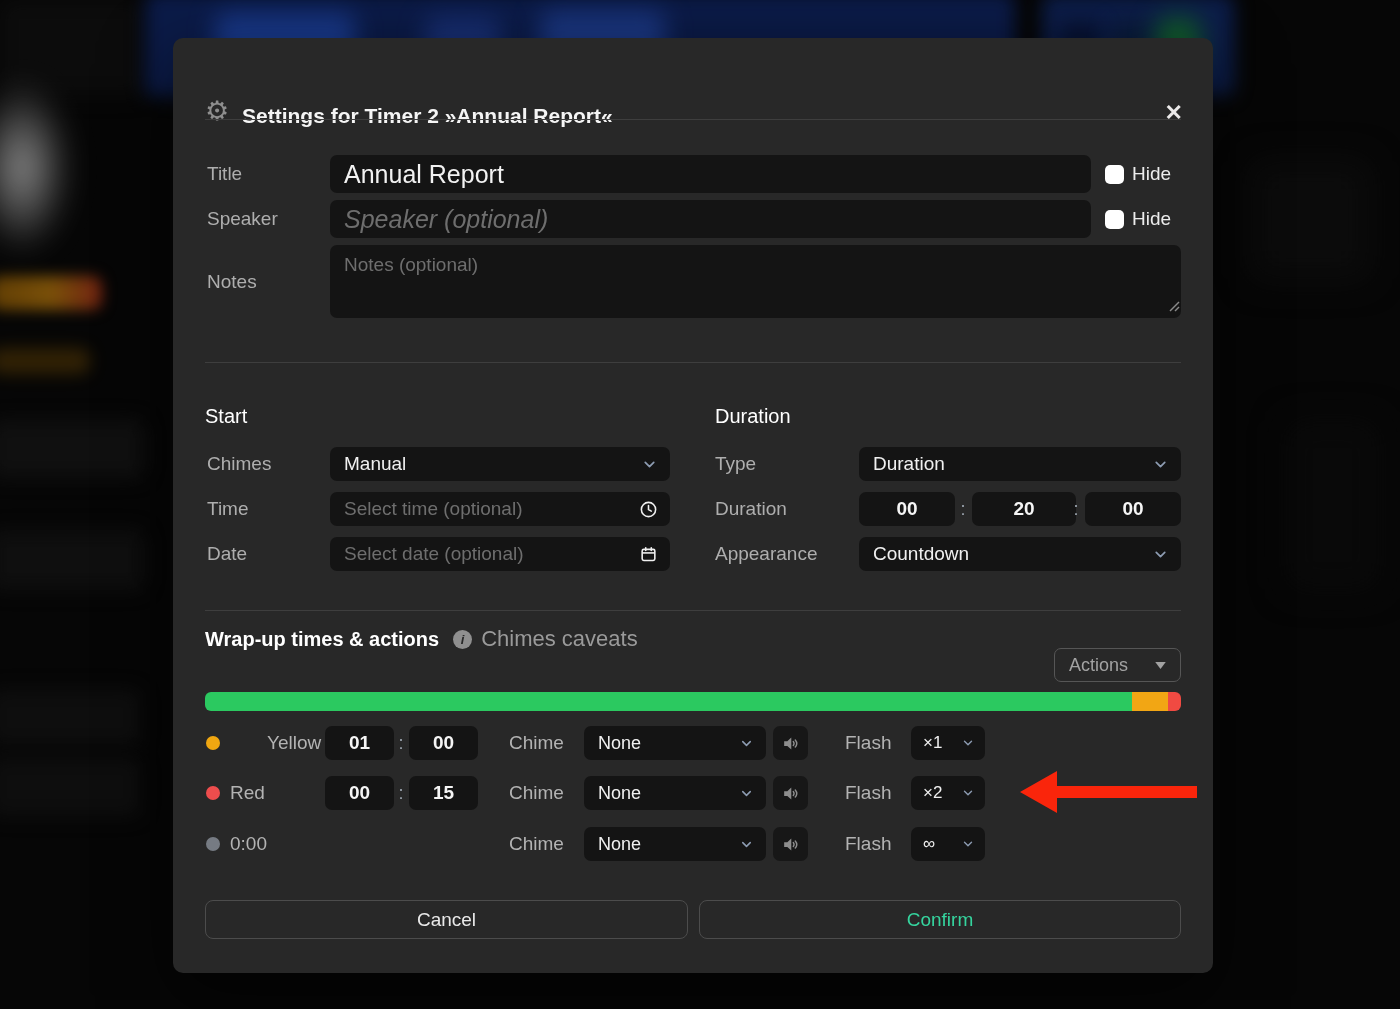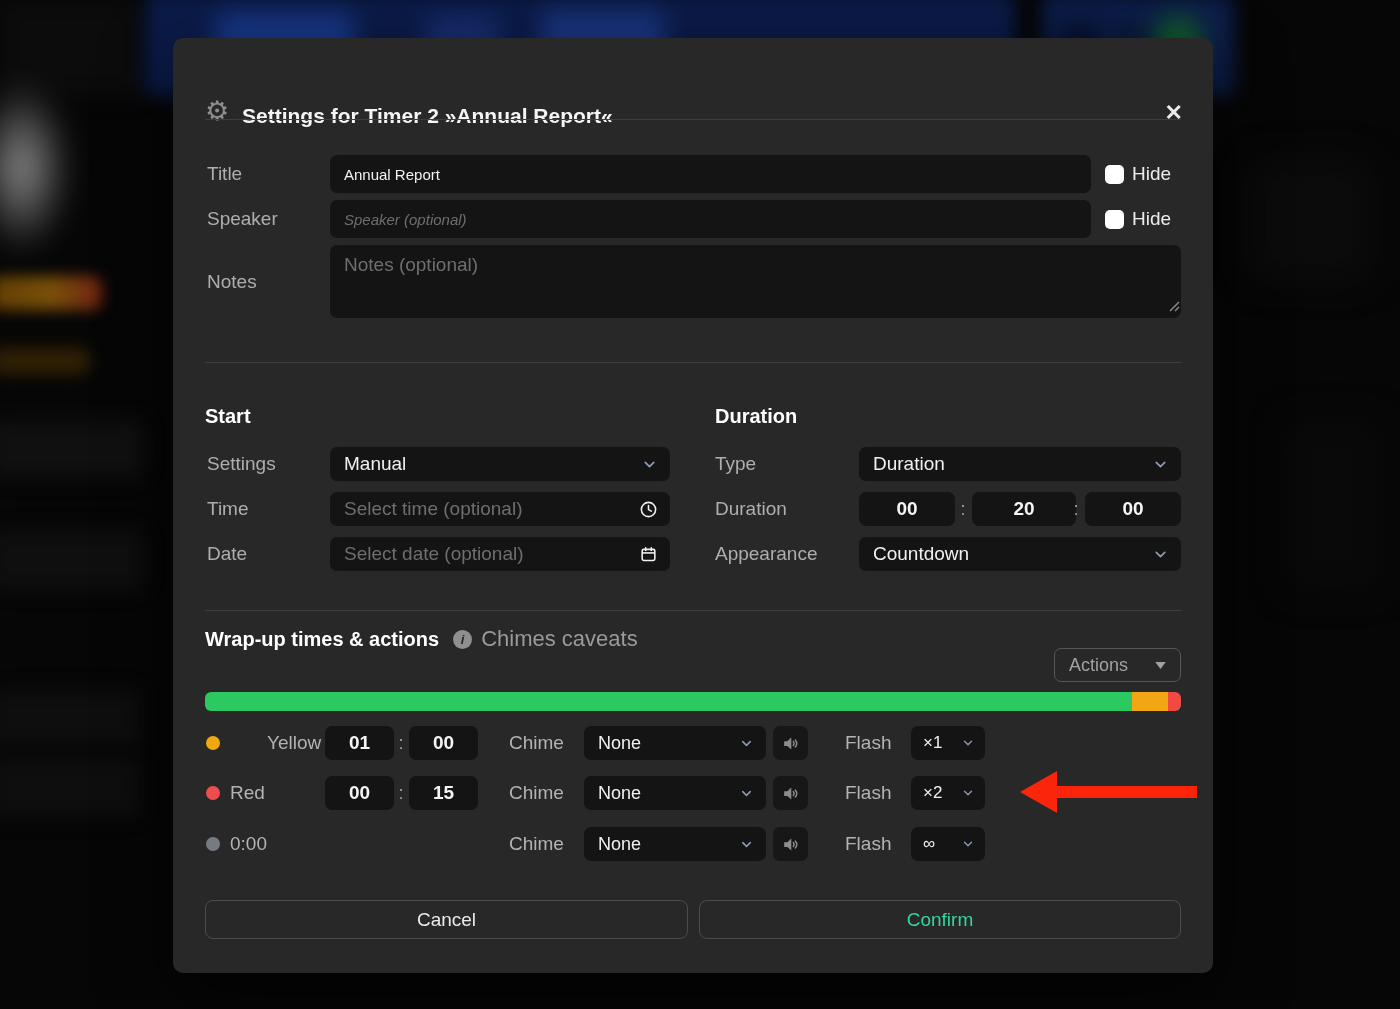--- a/index.html
+++ b/index.html
@@ -16,32 +16,32 @@
            background:#282828; border-radius:10px;
            box-shadow:0 24px 70px rgba(0,0,0,.65); z-index:5; }
   .divline { position:absolute; left:32px; width:976px; height:1px; background:#3e3e3e; }
 
   .m-title { position:absolute; left:69px; top:66px; color:#f5f5f5; font-size:21px; font-weight:bold; }
   .gear { position:absolute; left:32px; top:60px; color:#8f8f8f; font-size:27px; line-height:27px; }
   .close { position:absolute; right:30px; top:62px; color:#eceaea; font-size:22px; font-weight:bold; cursor:pointer; }
 
   .flabel { position:absolute; color:#aeaeae; font-size:19px; display:flex; align-items:center; }
   .tin { position:absolute; background:#141414; border:none; border-radius:7px;
-         color:#f2f2f2; font-size:15px; padding:0 14px; outline:none; height:38px; }
+         color:#f2f2f2; font-size:25px; padding:0 14px; outline:none; height:38px; }
   .tin::placeholder, .notes::placeholder { color:#6e6e6e; opacity:1; }
   .notes { position:absolute; background:#141414; border:none; border-radius:7px;
            color:#f2f2f2; font-size:19px; padding:9px 14px; outline:none; resize:none;
            font-family:"Liberation Sans", sans-serif; }
   .rsz { position:absolute; right:5px; bottom:5px; }
 
   .hidewrap { position:absolute; height:38px; display:flex; align-items:center; gap:8px; }
   .chk { width:19px; height:19px; background:#ffffff; border-radius:5px; display:inline-block; cursor:pointer; }
   .hidelab { color:#ececec; font-size:19px; }
 
-  .h2 { position:absolute; color:#ffffff; font-size:20px; font-weight:bold; }
+  .h2 { position:absolute; color:#ffffff; font-size:20px; font-weight:normal; }
 
   .sel { position:absolute; height:34px; background:#141414; border-radius:7px;
          display:flex; align-items:center; justify-content:space-between;
          padding:0 12px 0 14px; color:#f0f0f0; font-size:19px; cursor:pointer; }
   .chev { flex:0 0 auto; }
 
   .num { position:absolute; height:34px; background:#141414; border:none; border-radius:7px;
          color:#f5f5f5; font-size:19px; font-weight:bold; text-align:center; outline:none; }
   .colon { position:absolute; height:34px; line-height:34px; color:#9aa3ad; font-size:18px;
            text-align:center; width:14px; }
@@ -126,21 +126,21 @@
   <textarea class="notes" style="left: 157px; top: 207px; width: 851px; height: 73px;" placeholder="Notes (optional)"></textarea>
   <svg class="rsz" style="left:995px;top:262px;" width="12" height="12">
     <line x1="2" y1="11" x2="11" y2="2" stroke="#8a8a8a" stroke-width="1.4"></line>
     <line x1="7" y1="11" x2="11" y2="7" stroke="#8a8a8a" stroke-width="1.4"></line>
   </svg>
 
   <div class="divline" style="top:324px;"></div>
 
   <div class="h2" style="left:32px;top:367px;">Start</div>
 
-  <div class="flabel" style="left:34px;top:409px;height:34px;">Settings</div>
+  <div class="flabel" style="left:34px;top:409px;height:34px;">Chimes</div>
   <div class="sel" style="left:157px;top:409px;width:340px;">
     <span>Manual</span>
     <svg class="chev" width="17" height="17" viewBox="0 0 24 24">
         <path d="M6 9l6 6 6-6" fill="none" stroke="#8d9cb2" stroke-width="2.4" stroke-linecap="round" stroke-linejoin="round"></path>
       </svg>
   </div>
 
   <div class="flabel" style="left:34px;top:454px;height:34px;">Time</div>
   <div class="sel" style="left:157px;top:454px;width:340px;color:#6e6e6e;">
     <span>Select time (optional)</span>

